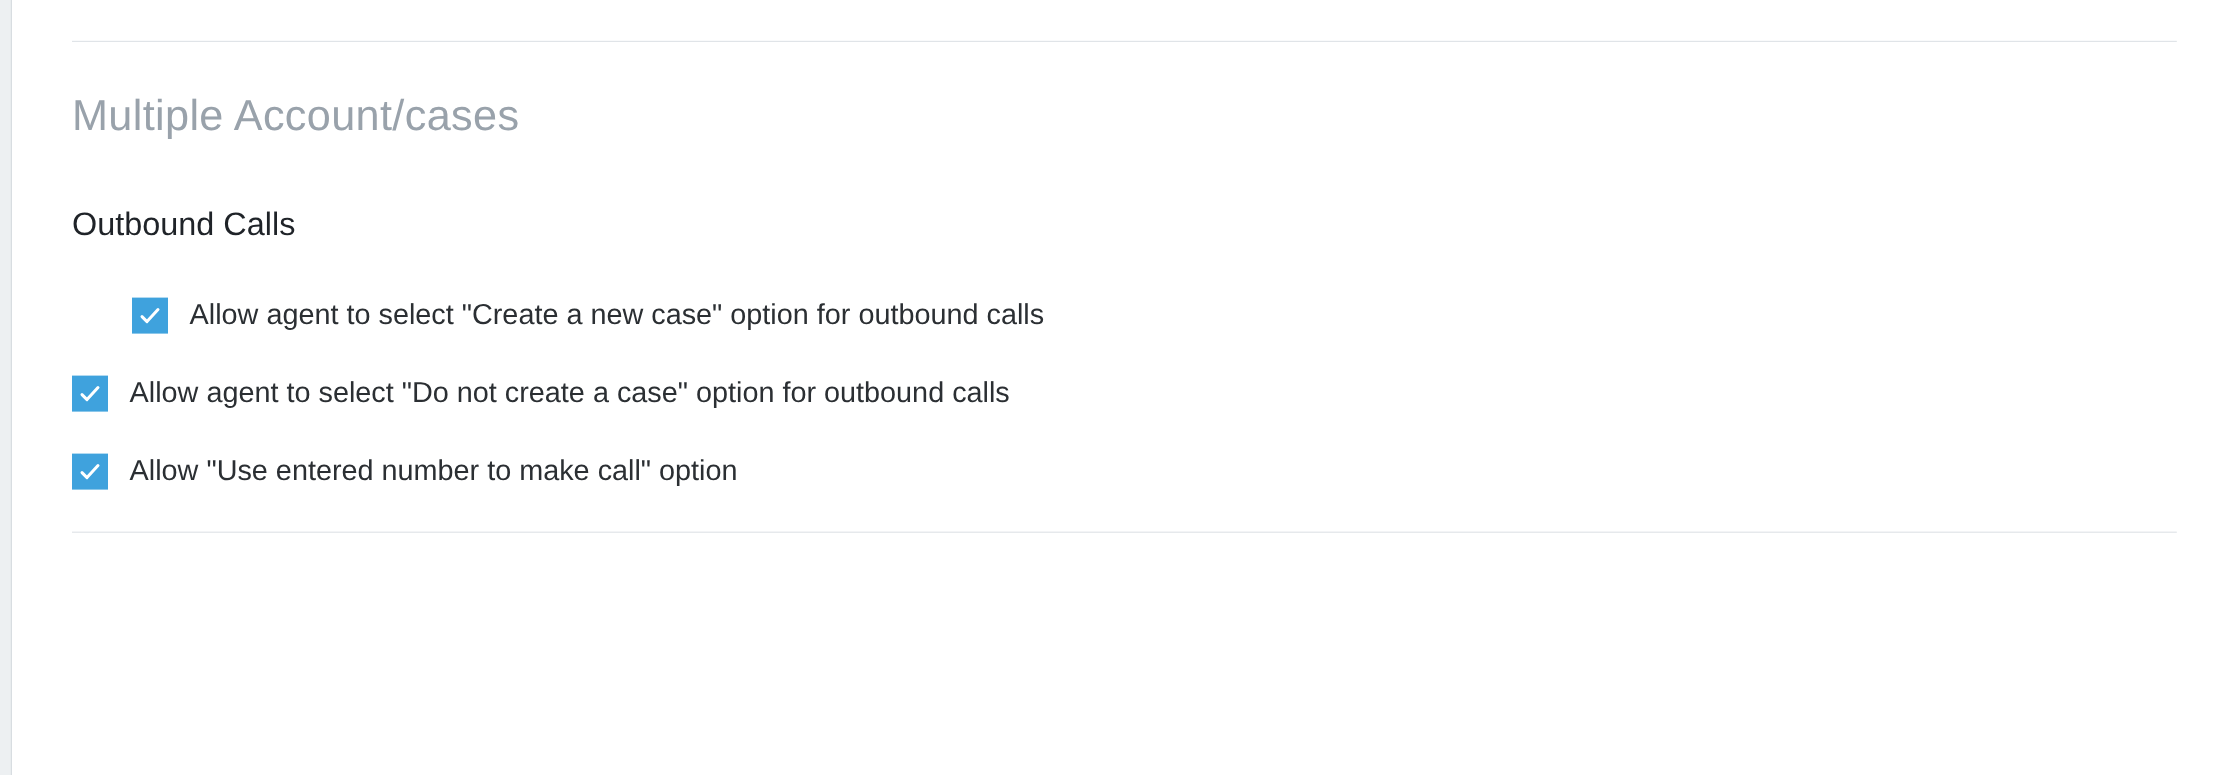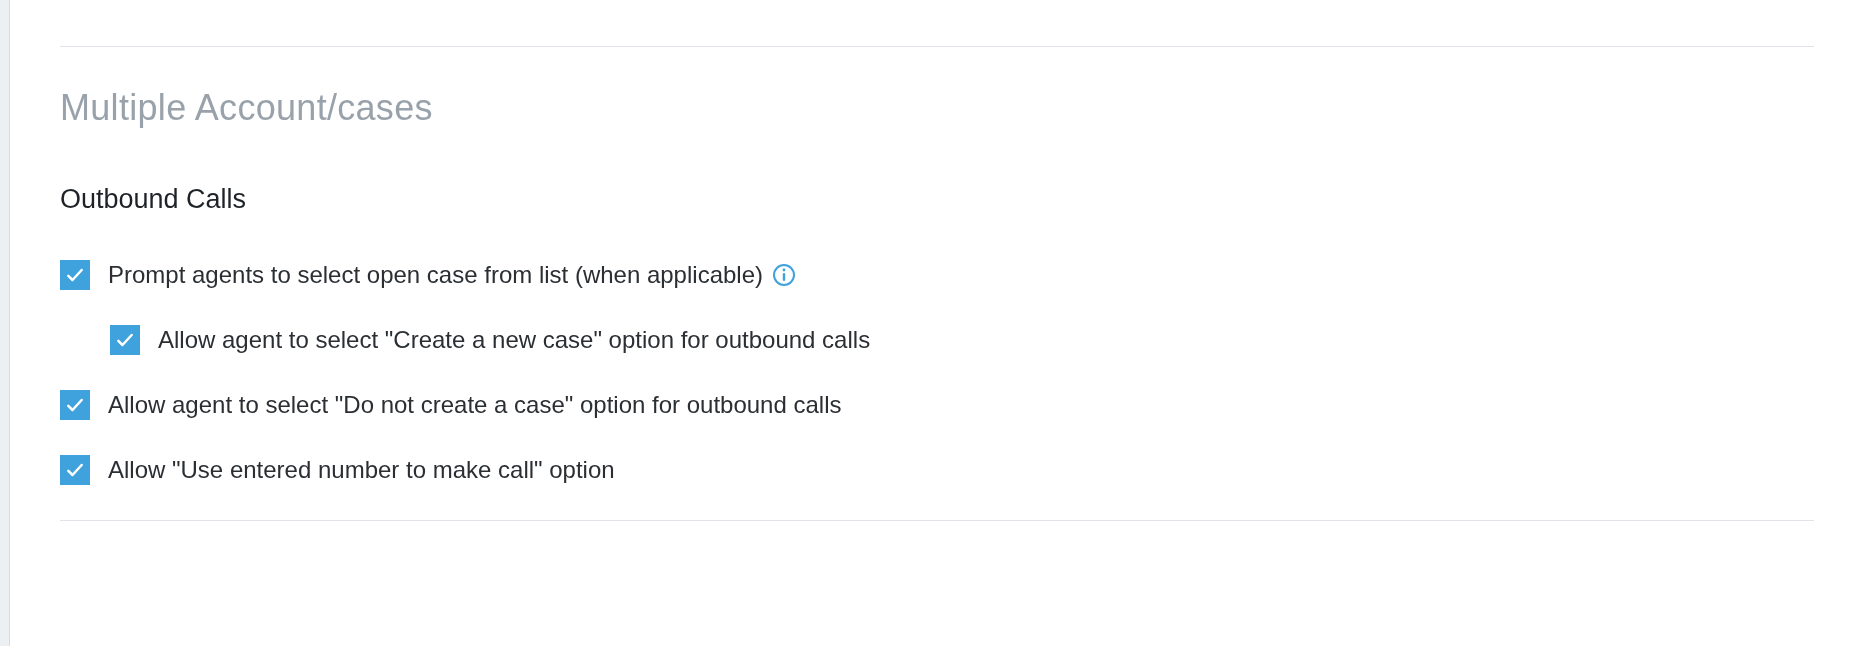--- a/index.html
+++ b/index.html
@@ -21,21 +21,21 @@
       bottom: 0;
       width: 10px;
       background: #edf0f2;
       border-right: 1px solid #d8dde1;
     }
     .content {
       position: absolute;
       left: 10px;
       right: 0;
       top: 0;
-      padding: 16px 50px;
+      padding: 4px 50px;
     }
     .top-divider {
       margin-top: 30px;
       border: none;
       border-top: 1px solid #e0e4e8;
     }
     .section-title {
       margin-top: 40px;
       font-size: 36px;
       font-weight: 300;
@@ -114,34 +114,20 @@
 <div class="content">
 
   <hr class="top-divider">
 
   <h2 class="section-title">Multiple Account/cases</h2>
 
   <h3 class="subsection-title">Outbound Calls</h3>
 
   <div class="options">
 
-    <div class="option-row">
-      <div class="checkbox">
-        <svg viewBox="0 0 24 24">
-            <polyline points="4 13 9 18 20 6"></polyline>
-          </svg>
-      </div>
-      <span class="option-label">Prompt agents to select open case from list (when applicable)</span>
-      <span class="info-icon">
-        <svg viewBox="0 0 6 14">
-          <circle cx="3" cy="2" r="1.4" fill="#3fa2dd"></circle>
-          <rect x="1.8" y="5" width="2.4" height="8" rx="1.2" fill="#3fa2dd"></rect>
-        </svg>
-      </span>
-    </div>
 
     <div class="option-row nested">
       <div class="checkbox">
         <svg viewBox="0 0 24 24">
             <polyline points="4 13 9 18 20 6"></polyline>
           </svg>
       </div>
       <span class="option-label">Allow agent to select "Create a new case" option for outbound calls</span>
     </div>
 

